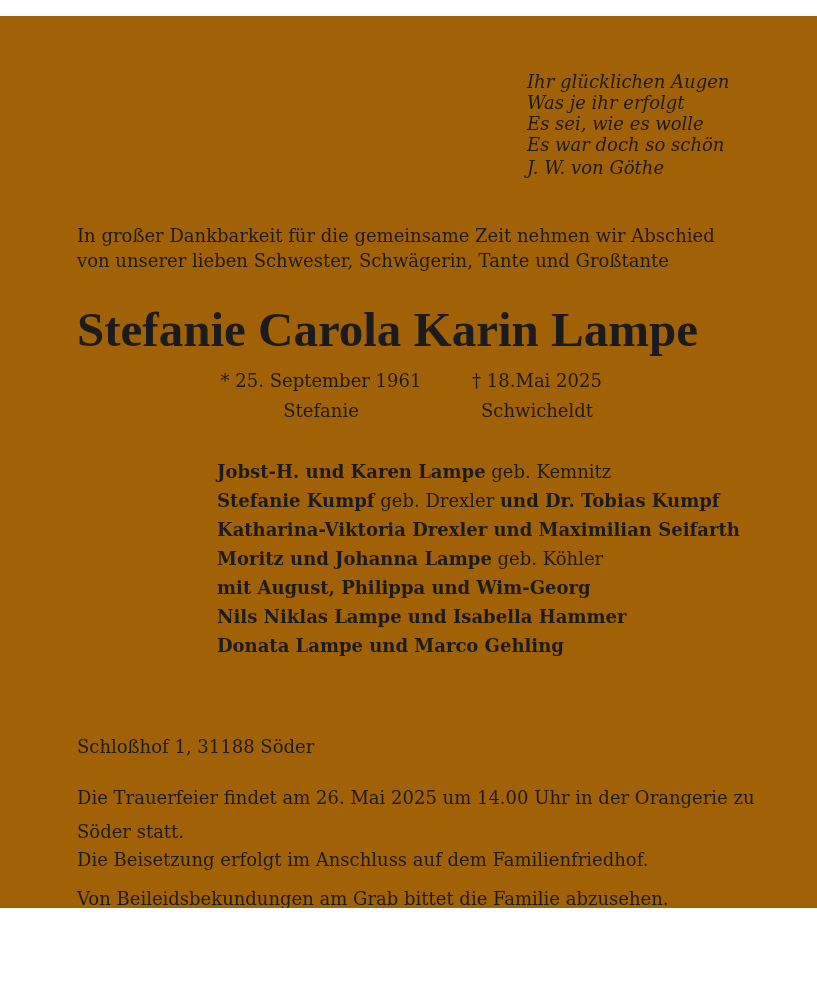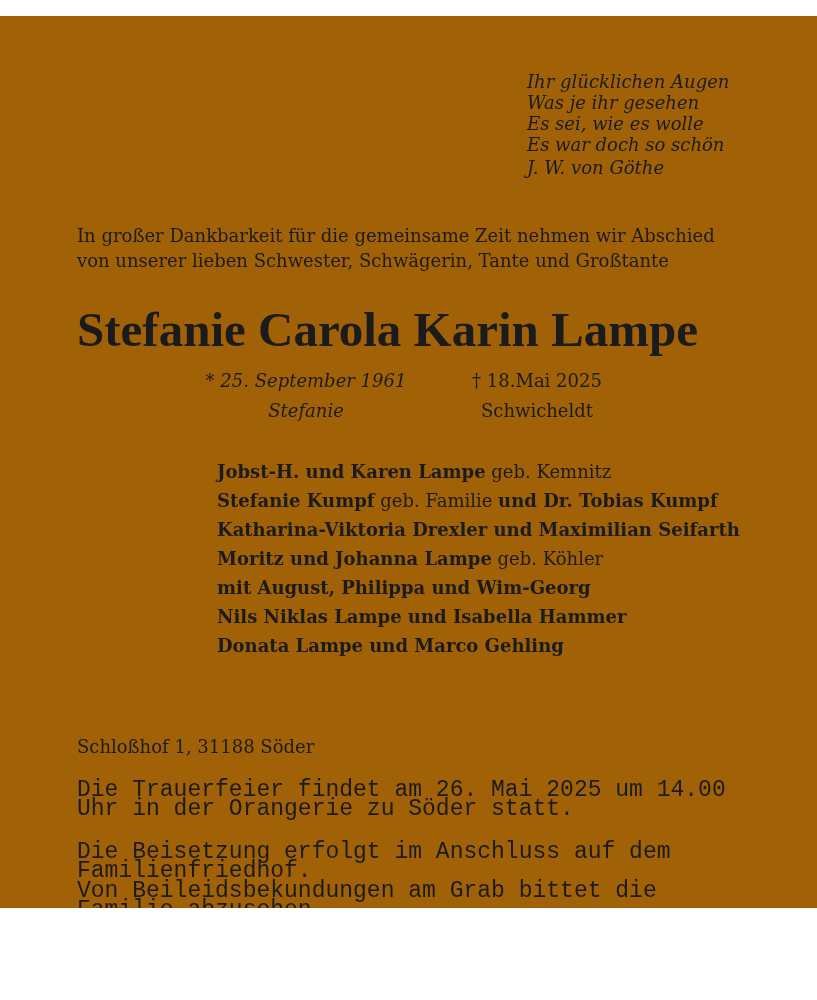--- a/index.html
+++ b/index.html
@@ -66,21 +66,21 @@
     height: 62px;
     font-size: 18px;
     line-height: 30px;
   }
   .dates .col {
     position: absolute;
     top: 0;
     width: 300px;
     text-align: center;
   }
-  .dates .birth { left: 79px; font-style: italic; }
+  .dates .birth { left: 94px; }
   .dates .death { left: 310px; }
   
   .mourners {
     position: absolute;
     top: 441px;
     left: 217px;
     width: 560px;
     font-size: 18px;
     line-height: 29px;
   }
@@ -93,23 +93,22 @@
     width: 675px;
     margin: 0;
     font-size: 18px;
     line-height: 25px;
   }
   .para {
     position: absolute;
     left: 77px;
     width: 678px;
     margin: 0;
-    font-size: 23px;
-    line-height: 19px;
-    font-family: Liberation Mono, monospace;
+    font-size: 18px;
+    line-height: 34px;
   }
   .para-1 { top: 765px; }
   .para-2 { top: 827px; }
   .para-3 { top: 866px; }
   .footer {
     position: absolute;
     top: 918px;
     left: 77px;
     margin: 0;
     font-size: 17px;
@@ -117,21 +116,21 @@
   }
 </style>
 </head>
 <body>
 
 <div class="sheet">
 
   <div class="poem">
     <div id="poem-lines">
         <div>Ihr glücklichen Augen</div>
-        <div>Was je ihr gesehen</div>
+        <div>Was je ihr erfolgt</div>
         <div>Es sei, wie es wolle</div>
         <div>Es war doch so schön</div>
       </div>
     <div class="poem-attr">J. W. von Göthe</div>
   </div>
 
   <p class="intro">In großer Dankbarkeit für die gemeinsame Zeit nehmen wir Abschied von unserer lieben Schwester, Schwägerin, Tante und Großtante</p>
 
   <h1 class="name">Stefanie Carola Karin Lampe</h1>
 
@@ -141,21 +140,21 @@
       <div>Stefanie</div>
     </div>
     <div class="col death">
       <div><span>†</span> <span>18.Mai 2025</span></div>
       <div>Schwicheldt</div>
     </div>
   </div>
 
   <div class="mourners" id="mourners">
       <div><span class="b">Jobst-H. und Karen Lampe</span><span> geb. Kemnitz</span></div>
-      <div><span class="b">Stefanie Kumpf</span><span> geb. Familie </span><span class="b">und Dr. Tobias Kumpf</span></div>
+      <div><span class="b">Stefanie Kumpf</span><span> geb. Drexler </span><span class="b">und Dr. Tobias Kumpf</span></div>
       <div><span class="b">Katharina-Viktoria Drexler und Maximilian Seifarth</span></div>
       <div><span class="b">Moritz und Johanna Lampe</span><span> geb. Köhler</span></div>
       <div><span class="b">mit August, Philippa und Wim-Georg</span></div>
       <div><span class="b">Nils Niklas Lampe und Isabella Hammer</span></div>
       <div><span class="b">Donata Lampe und Marco Gehling</span></div>
     </div>
 
   <p class="address">Schloßhof 1, 31188 Söder</p>
 
   <p class="para para-1">Die Trauerfeier findet am 26. Mai 2025 um 14.00 Uhr in der Orangerie zu Söder statt.</p>

